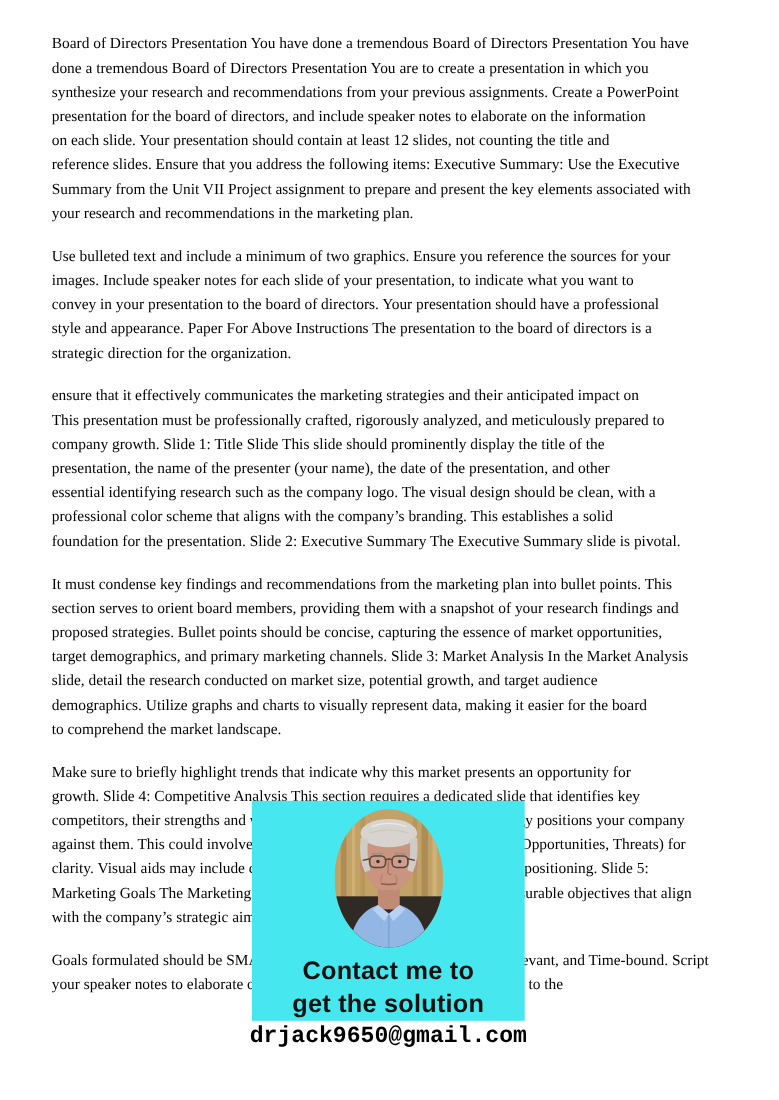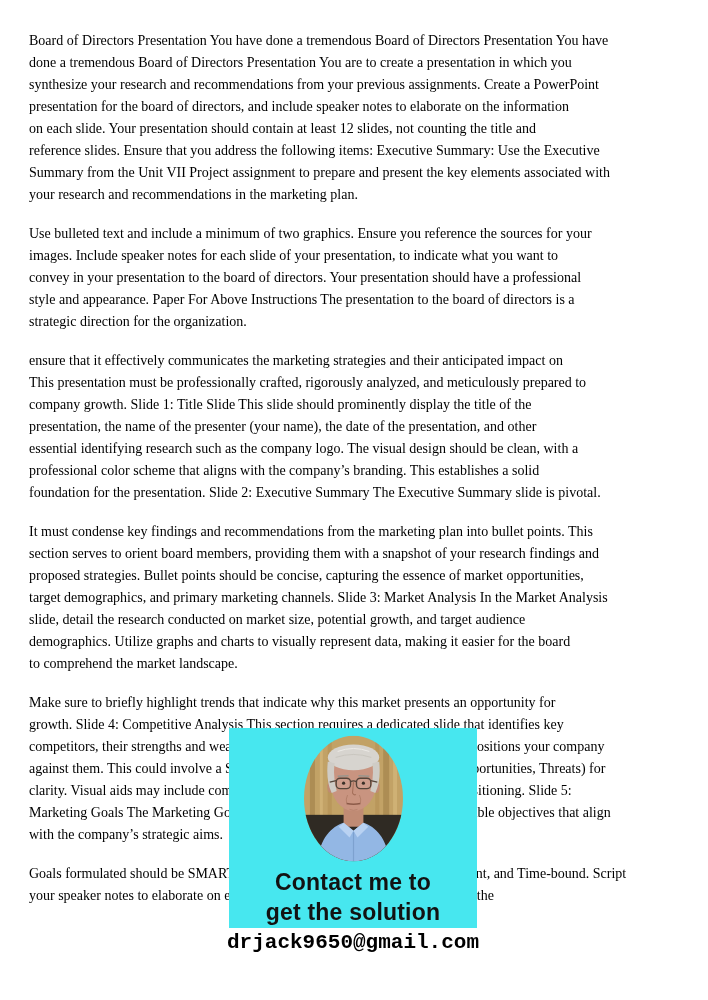--- a/index.html
+++ b/index.html
@@ -1,21 +1,21 @@
 <!DOCTYPE html>
 <html><head>
 <meta charset="utf-8">
 <style>
   html,body { margin:0; padding:0; background:#ffffff; }
   .page {
     position:relative; width:708px; height:1000px; background:#ffffff;
     overflow:hidden; font-family:"Liberation Serif", serif;
   }
   .doc {
-    position:absolute; left:29px; top:30px; width:624px;
+    position:absolute; left:47px; top:30px; width:624px;
     color:#000000; font-size:14px;
   }
   .para { margin:0 0 17px 0; }
   .line { height:22px; line-height:22px; white-space:nowrap; }
   .overlay {
     position:absolute; left:229px; top:728px; width:248px; height:200px;
     background:#47e7ef; display:flex; flex-direction:column; align-items:center;
   }
   .photo { margin-top:7px; width:99px; height:127px; line-height:0; }
   .headline {

